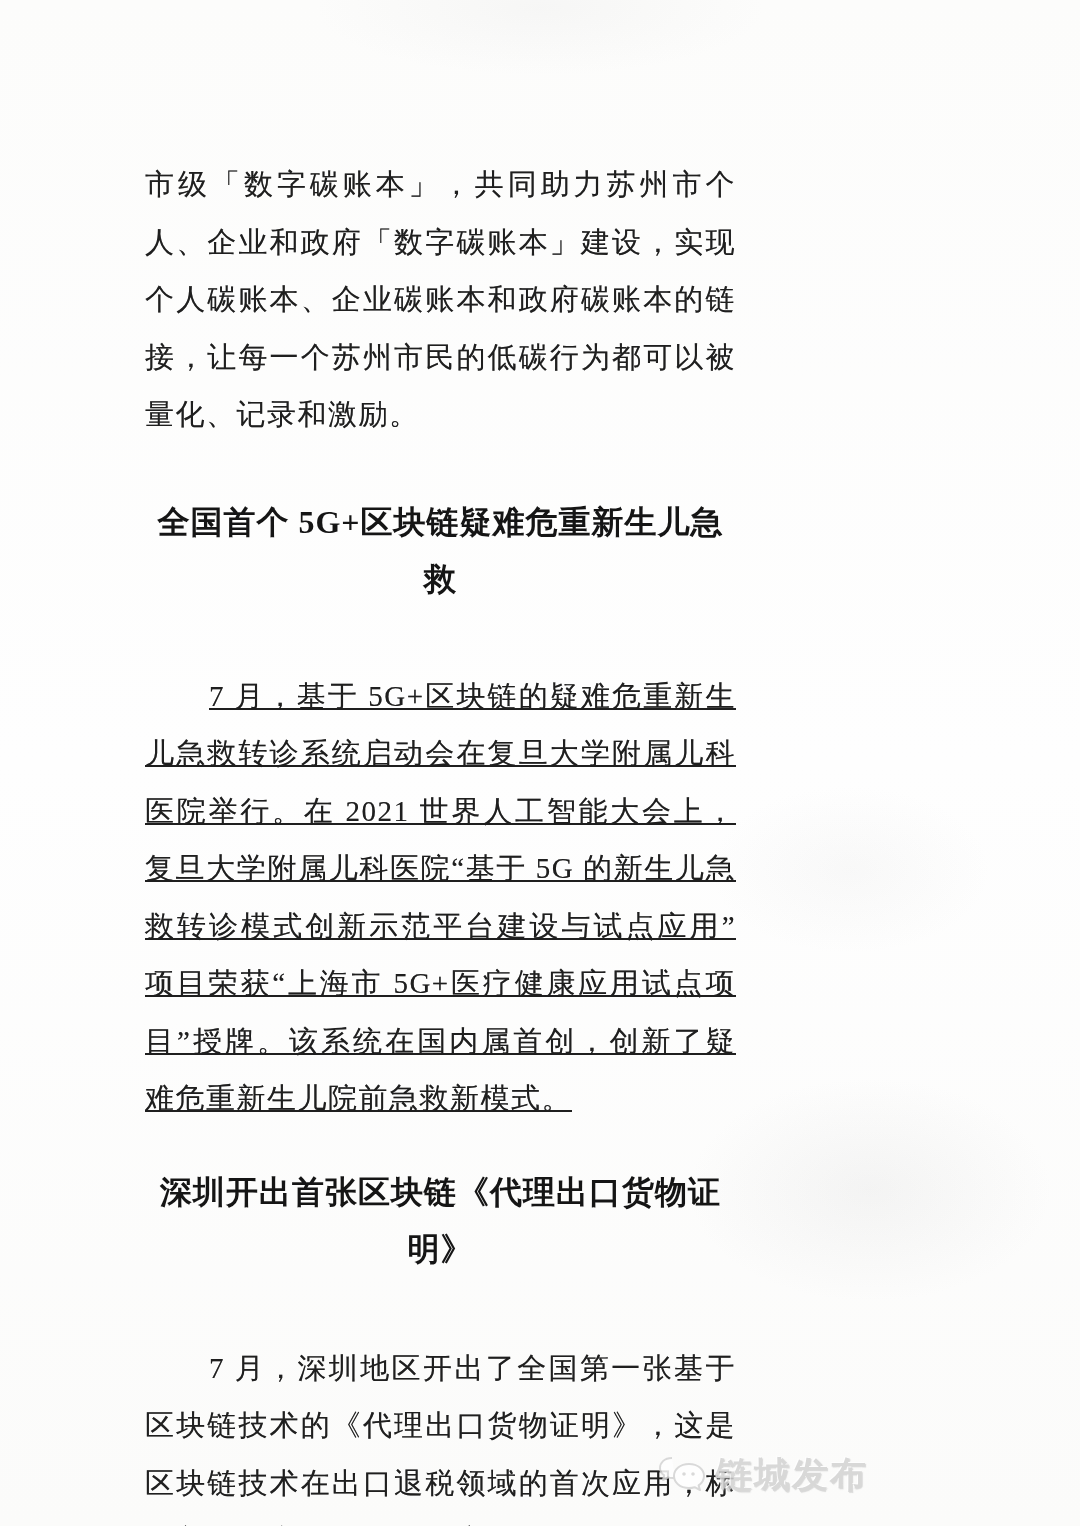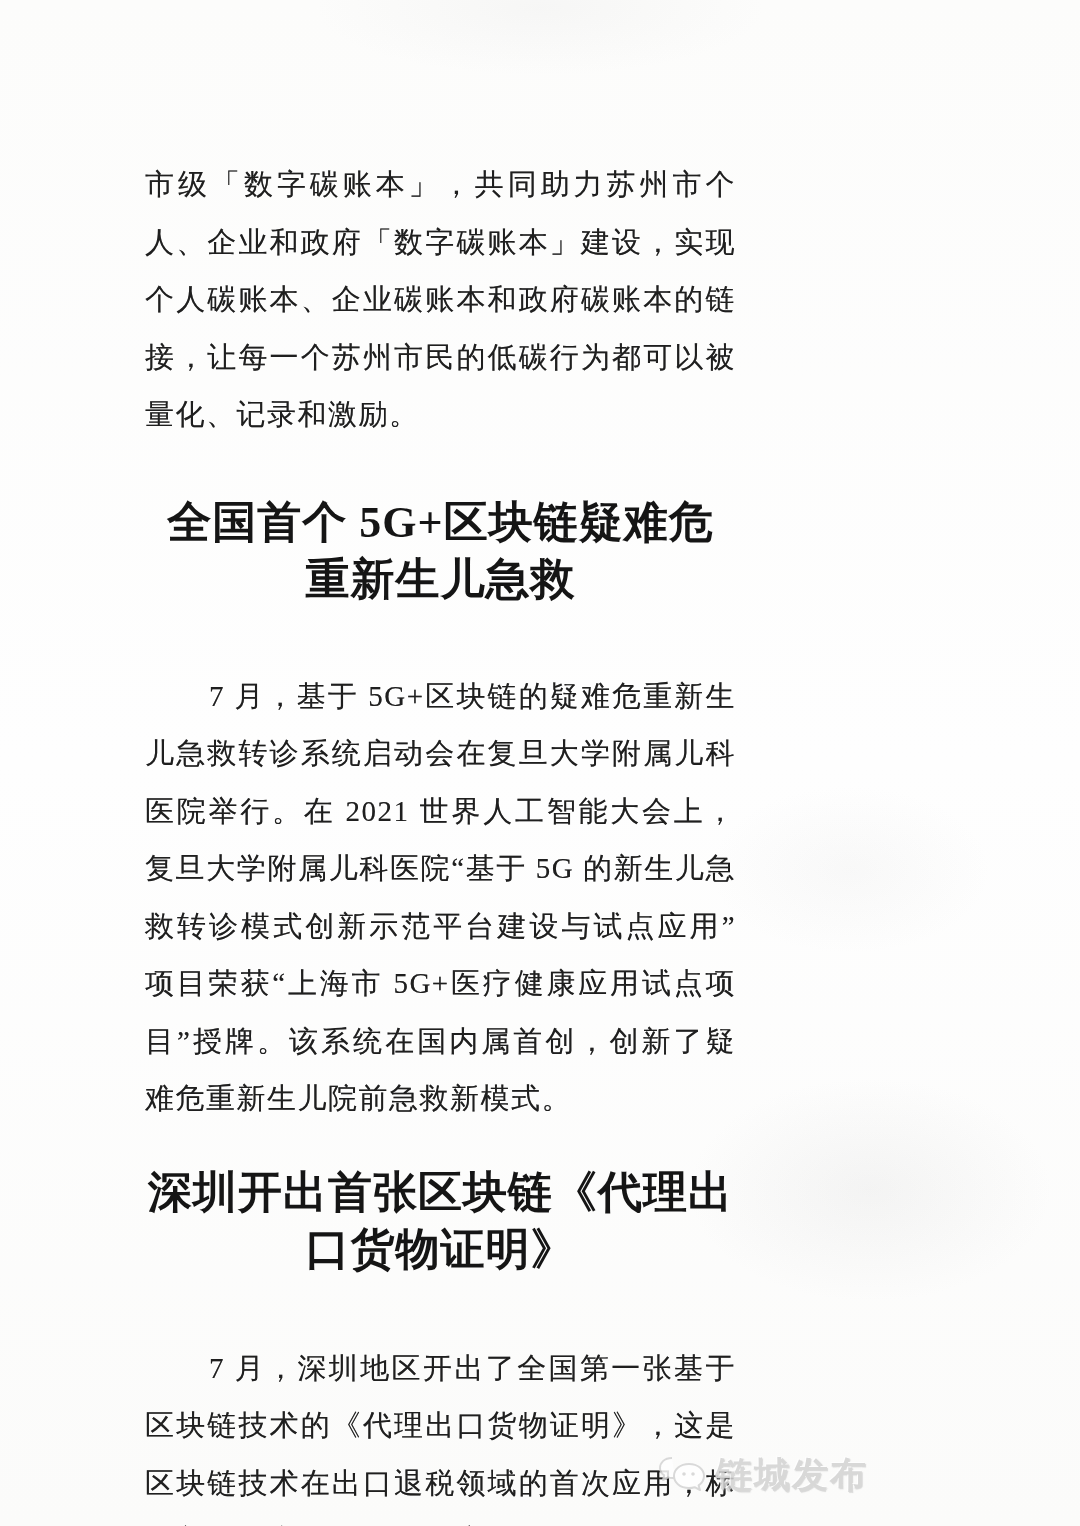--- a/index.html
+++ b/index.html
@@ -39,31 +39,31 @@
     text-align: justify;
     text-justify: inter-ideograph;
     margin: 0;
     color: #1f1f1f;
     text-shadow: 0 0 0.6px rgba(40,40,40,0.55);
   }
   .indent {
     text-indent: 64px;
   }
   .article-title {
-    font-size: 44px;
+    font-size: 32px;
     font-weight: bold;
     line-height: 57px;
     text-align: center;
     letter-spacing: 1px;
     margin: 0;
     color: #151515;
   }
   .title-line { display: block; }
   #title-1 { margin-top: 50px; }
-  #para-2  { margin-top: 60px; }
+  #para-2  { margin-top: 60px; text-decoration: underline; }
   #title-2 { margin-top: 36px; }
   #para-3  { margin-top: 62px; }
   .page-number {
     margin-top: 26px;
     font-size: 28px;
     letter-spacing: 9px;
     color: #2a2a2a;
     text-align: left;
     font-weight: bold;
   }

